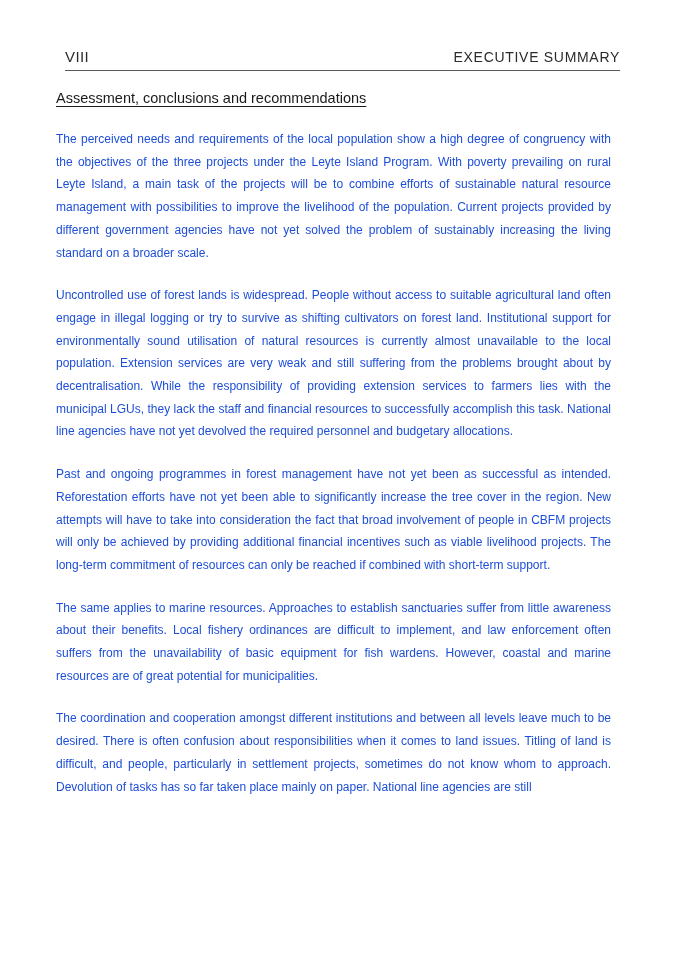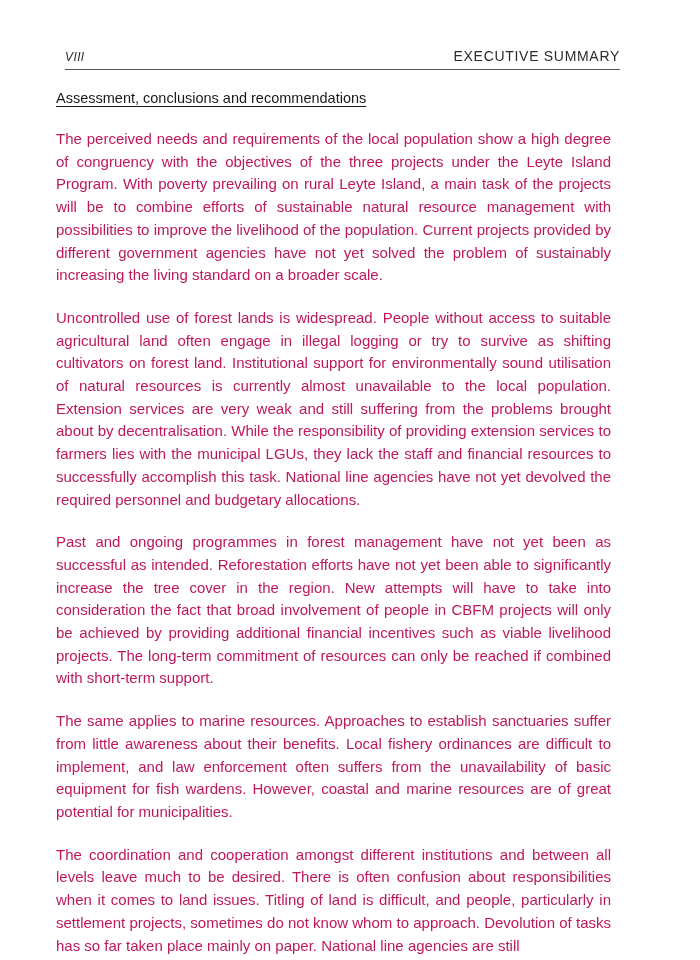--- a/index.html
+++ b/index.html
@@ -29,25 +29,24 @@
     left: 65px;
     top: 48px;
     width: 555px;
     display: flex;
     align-items: baseline;
     justify-content: space-between;
     border-bottom: 1.5px solid #59595b;
     padding-bottom: 5px;
   }
   .folio {
-    font-size: 12px;
+    font-size: 15px;
     letter-spacing: 0.4px;
     color: #2b2b2b;
     white-space: nowrap;
-    font-style: italic;
   }
   .header-title {
     font-size: 14px;
     letter-spacing: 0.7px;
     color: #2b2b2b;
     white-space: nowrap;
   }
 
   
   .content {
@@ -62,26 +61,26 @@
     line-height: 20px;
     color: #1a1a1a;
     text-decoration: underline;
     text-underline-offset: 3px;
     margin: 0 0 20px 0;
     display: inline-block;
     font-weight: normal;
   }
 
   .para {
-    font-size: 15px;
+    font-size: 12px;
     line-height: 22.7px;
     text-align: justify;
     text-justify: inter-word;
     margin: 0 0 20px 0;
-    color: #be185d;
+    color: #1d4ed8;
     hyphens: none;
   }
   .para:last-child {
     margin-bottom: 0;
   }
   
   .para.clipped {
     margin-bottom: 8px;
   }
 </style>

